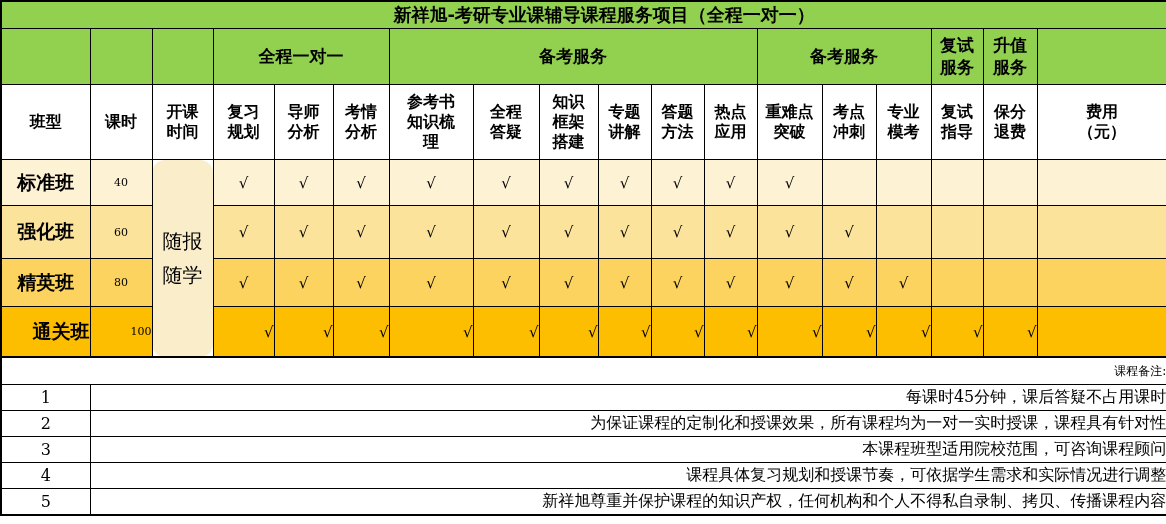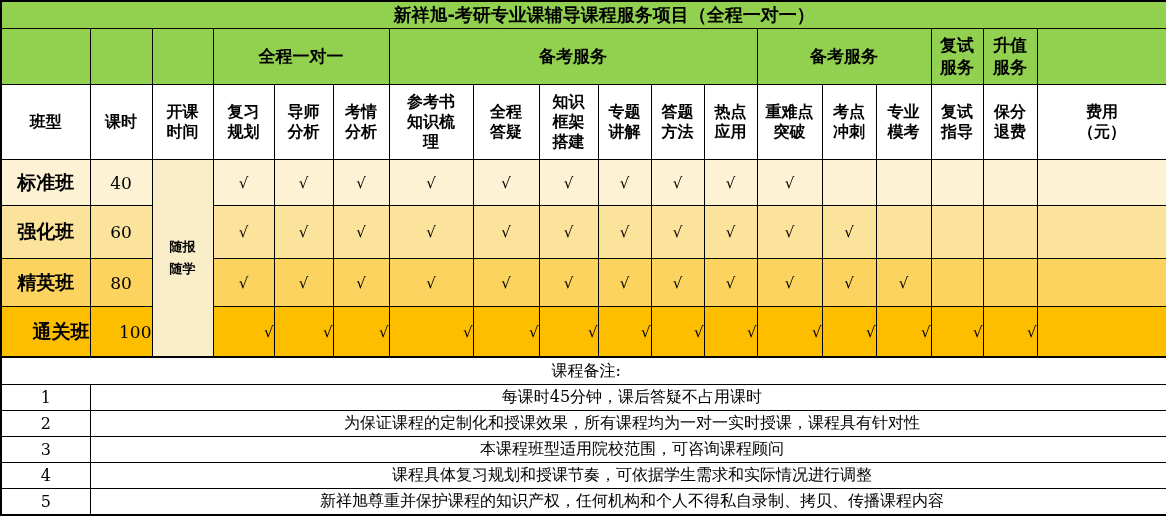--- a/index.html
+++ b/index.html
@@ -33,29 +33,29 @@
   
   .r-title td{background:var(--header-green);font-weight:bold;font-size:18px;padding-left:40px;}
   .r-group td{background:var(--header-green);font-weight:bold;font-size:17px;}
   .r-colhead td{background:#fff;font-weight:bold;font-size:16px;}
   
   .r-d1 td{background:var(--row-standard);}
   .r-d2 td{background:var(--row-intensive);margin-top:24px;}
   .r-d3 td{background:var(--row-elite);}
   .r-d4 td{background:var(--row-pass);text-align:right;}
   .class-label{font-weight:bold;font-size:19px;}
-  .hours{font-size:17px;}
+  .hours{font-size:11px;}
   .check{font-size:15px;}
-  .schedule-cell{background:var(--schedule-bg) !important;font-weight:bold;font-size:13px;line-height:1.7;}
+  .schedule-cell{background:var(--schedule-bg) !important;font-weight:normal;font-size:20px;line-height:1.7;border-radius:13px;}
   
   .r-noteslabel td{background:var(--notes-bg);border-top:2px solid var(--border-black);
-    text-align:center;font-size:16px;padding-left:4px;}
+    text-align:right;font-size:12px;padding-left:4px;}
   .r-note td{background:var(--notes-bg);font-size:16px;}
   .note-num{text-align:center;}
-  .note-text{text-align:center;padding-left:7px;}
+  .note-text{text-align:right;padding-left:7px;}
 </style>
 </head>
 <body>
 
 <div class="sheet">
 <table>
   <colgroup>
     <col style="width:89px">
         <col style="width:62px">
         <col style="width:61px">

